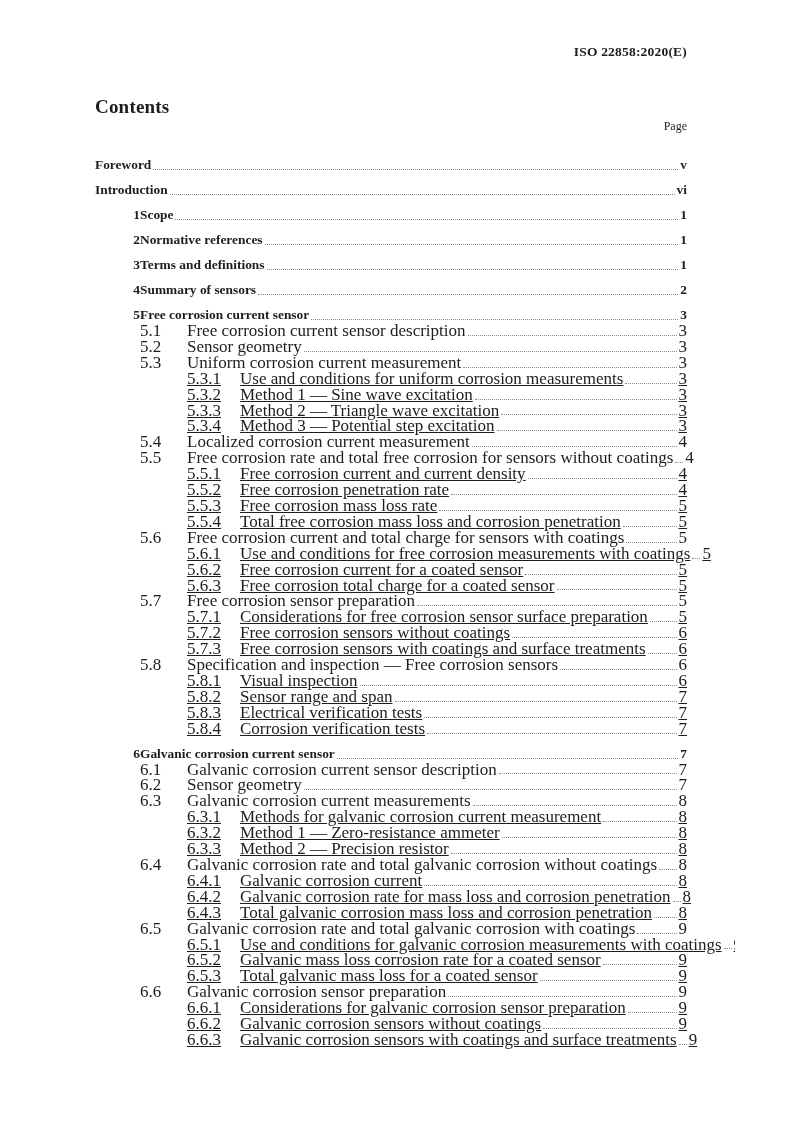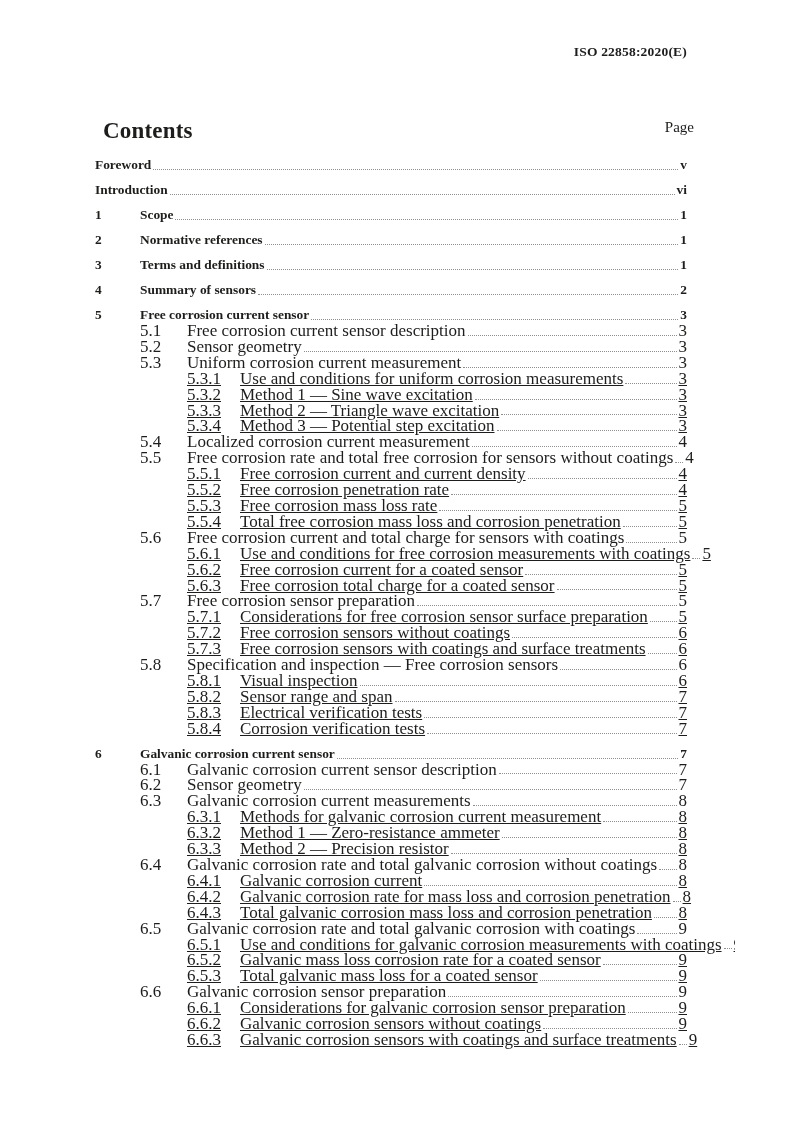--- a/index.html
+++ b/index.html
@@ -9,38 +9,38 @@
     background:#ffffff;
     font-family:"Liberation Serif","DejaVu Serif",serif;
     color:#1d1d1b;
     overflow:hidden;
   }
   .doc-ref {
     position:absolute; top:44px; right:48px;
     font-size:13.5px; font-weight:bold; letter-spacing:0.2px;
   }
   .contents-heading {
-    position:absolute; top:118px; left:95px;
-    font-size:23px; font-weight:bold; letter-spacing:0.2px;margin-left:8px;
+    position:absolute; top:96px; left:95px;
+    font-size:19px; font-weight:bold; letter-spacing:0.2px;
   }
   .page-col-label {
-    position:absolute; top:119px; right:41px;
-    font-size:15px;
+    position:absolute; top:119px; right:48px;
+    font-size:12px;
     margin-left:8px;
   }
   .toc { position:absolute; top:148px; left:95px; right:48px; }
 
   .toc-row {
     display:flex; align-items:baseline;
     line-height:15.9px; font-size:17px;
     white-space:nowrap;
   }
   .toc-row.main {
     margin-top:9px;
-    line-height:16px; font-size:13.4px; font-weight:bold;
+    line-height:16px; font-size:13.4px; font-weight:bold;text-align:right;
   }
   .toc-row .num { flex:0 0 auto; }
   .toc-row.lvl0 .num { width:45px; }
   .toc-row.lvl1 { padding-left:45px; }
   .toc-row.lvl1 .num { width:47px; }
   .toc-row.lvl2 { padding-left:92px;text-decoration:underline; }
   .toc-row.lvl2 .num { width:53px; }
   .toc-row .title { flex:0 0 auto; }
   .toc-row .leader {
     flex:1 1 auto; min-width:8px;

